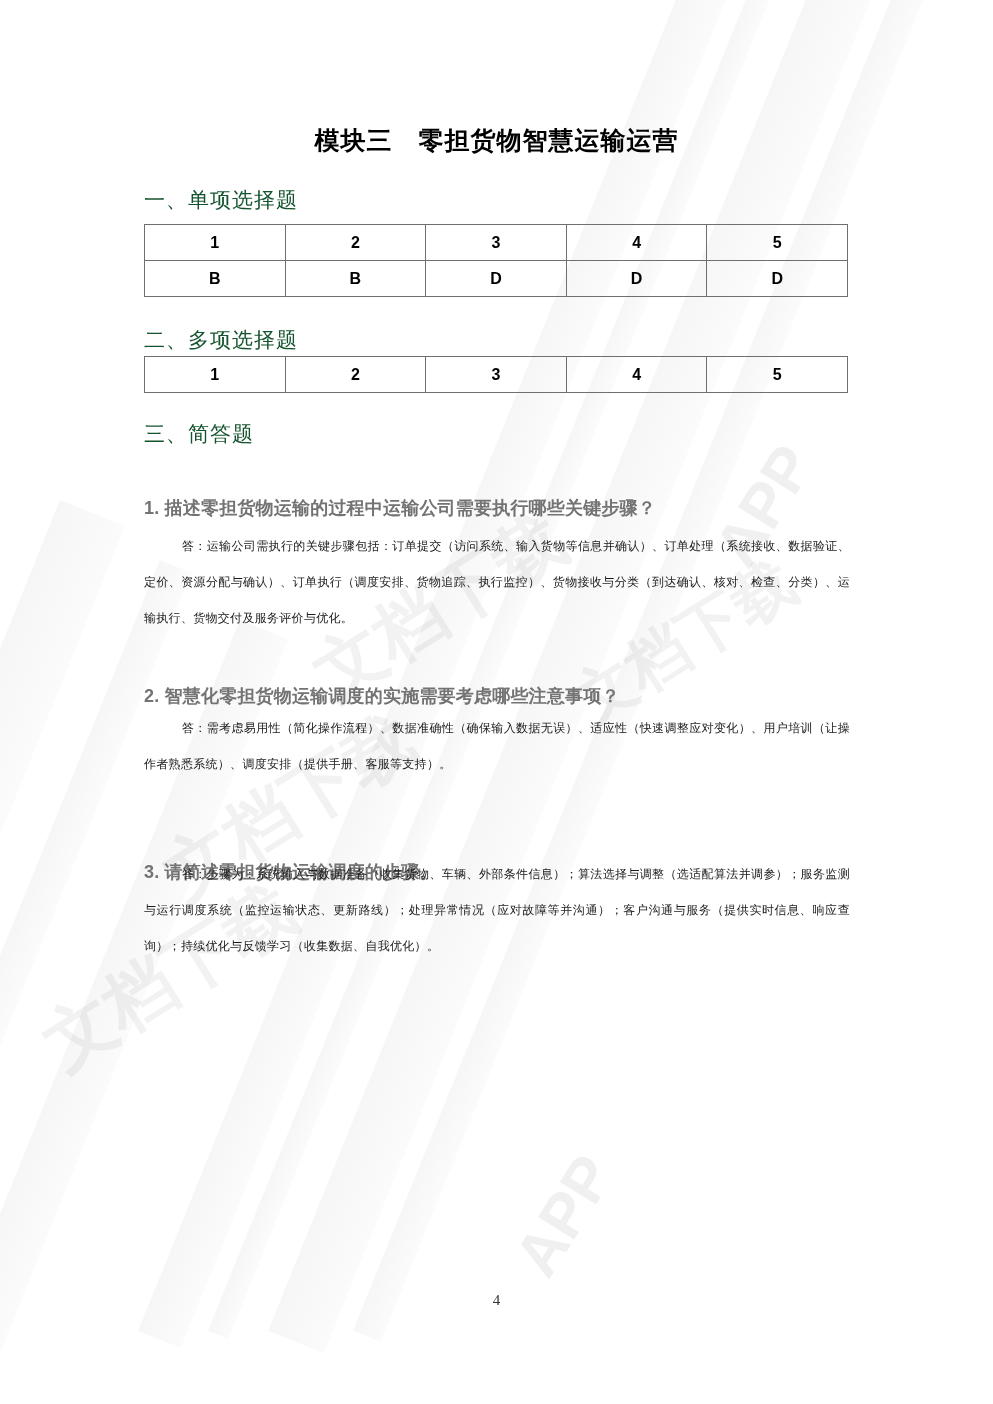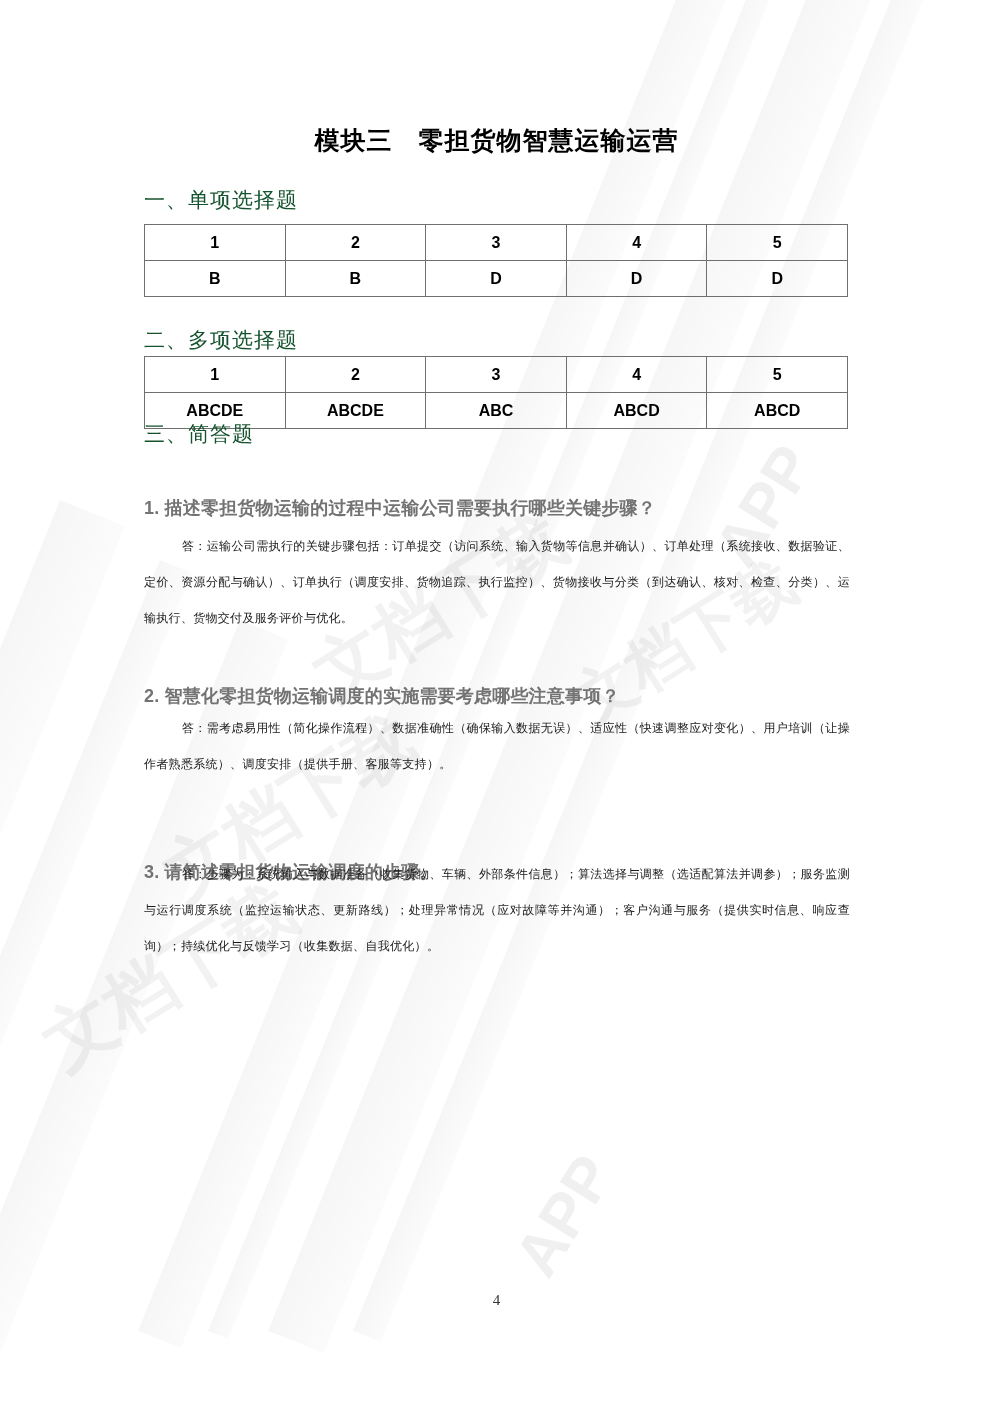--- a/index.html
+++ b/index.html
@@ -184,27 +184,20 @@
 
     <table class="ans" style="top:356px;">
       <tbody>
         <tr>
           <td>1</td>
           <td>2</td>
           <td>3</td>
           <td>4</td>
           <td>5</td>
         </tr>
-        <tr>
-          <td>ABCDE</td>
-          <td>ABCDE</td>
-          <td>ABC</td>
-          <td>ABCD</td>
-          <td>ABCD</td>
-        </tr>
       </tbody>
     </table>
 
     <div class="section-head" style="top:420px;">三、简答题</div>
 
     <div class="q-line" style="top:496px;">1. 描述零担货物运输的过程中运输公司需要执行哪些关键步骤？</div>
     <div class="a-block" style="top:528px;">答：运输公司需执行的关键步骤包括：订单提交（访问系统、输入货物等信息并确认）、订单处理（系统接收、数据验证、定价、资源分配与确认）、订单执行（调度安排、货物追踪、执行监控）、货物接收与分类（到达确认、核对、检查、分类）、运输执行、货物交付及服务评价与优化。</div>
 
     <div class="q-line" style="top:684px;">2. 智慧化零担货物运输调度的实施需要考虑哪些注意事项？</div>
     <div class="a-block" style="top:710px;">答：需考虑易用性（简化操作流程）、数据准确性（确保输入数据无误）、适应性（快速调整应对变化）、用户培训（让操作者熟悉系统）、调度安排（提供手册、客服等支持）。</div>

